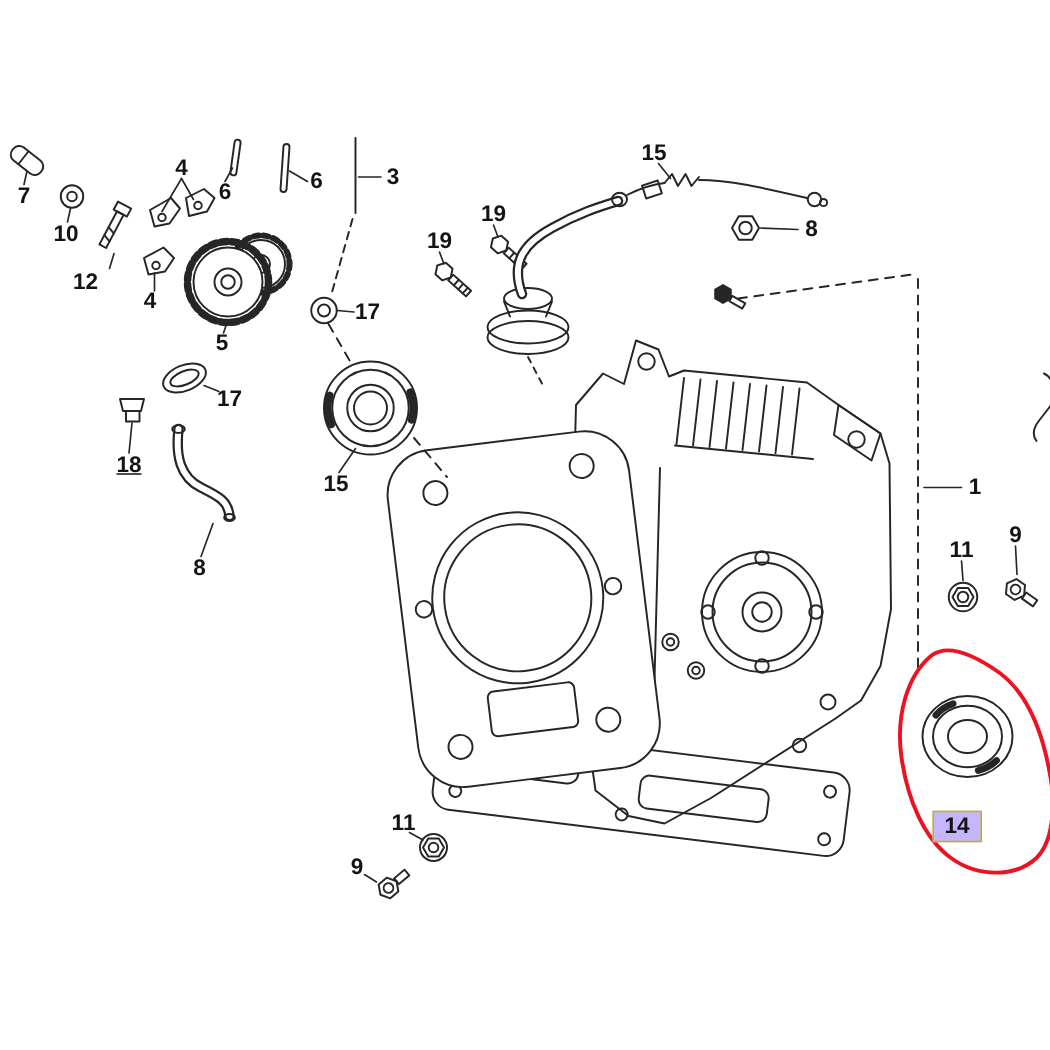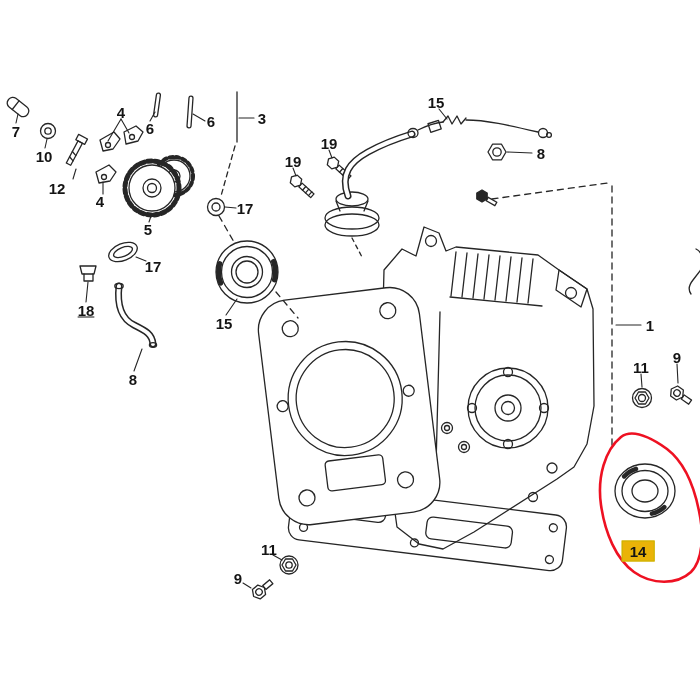--- a/index.html
+++ b/index.html
@@ -330,15 +330,15 @@
       <span class="part-label" style="left: 133px; top: 379px;">8</span>
       <span class="part-label" style="left: 293px; top: 161px;">19</span>
       <span class="part-label" style="left: 329px; top: 143px;">19</span>
       <span class="part-label" style="left: 436px; top: 102px;">15</span>
       <span class="part-label" style="left: 541px; top: 153px;">8</span>
       <span class="part-label" style="left: 650px; top: 325px;">1</span>
       <span class="part-label" style="left: 641px; top: 367px;">11</span>
       <span class="part-label" style="left: 677px; top: 357px;">9</span>
       <span class="part-label" style="left: 269px; top: 549px;">11</span>
       <span class="part-label" style="left: 238px; top: 578px;">9</span>
-      <span class="part-label highlight" style="left: 638px; top: 551px; background: #eab308; border-color: rgb(201, 180, 0);">14</span>
+      <span class="part-label highlight" style="left: 638px; top: 551px; background: #c4b5fd; border-color: rgb(201, 180, 0);">14</span>
     </div>
 </div>
 
 </body></html>

